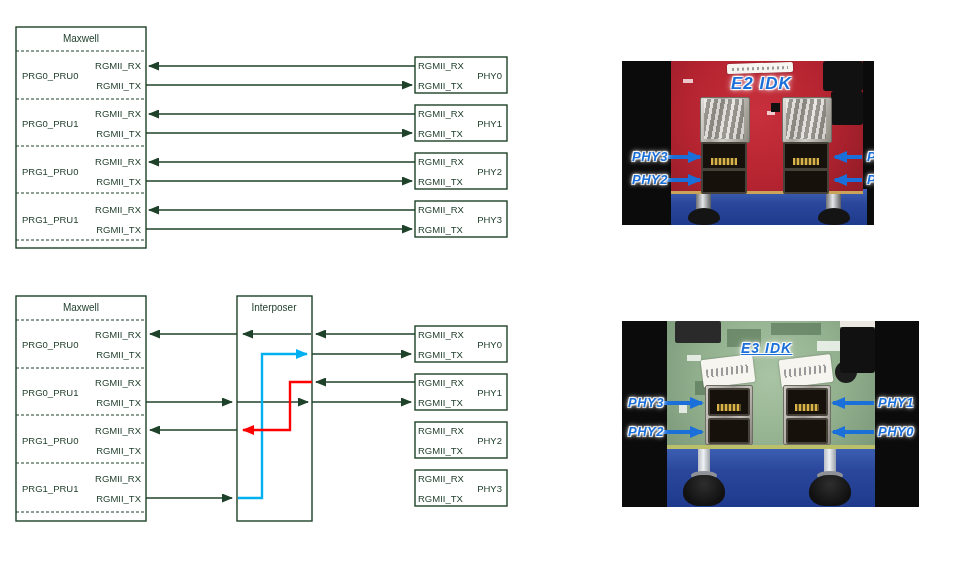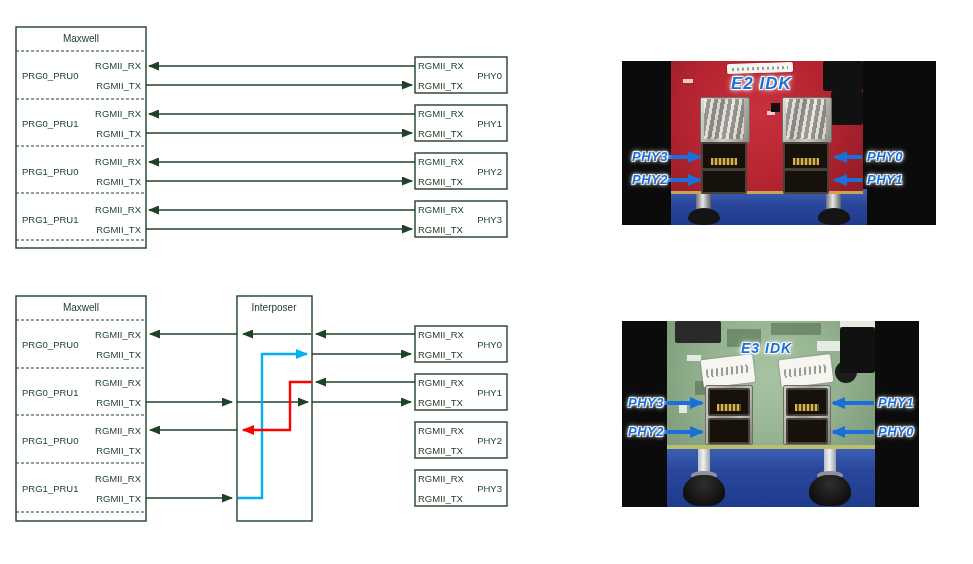--- a/index.html
+++ b/index.html
@@ -5,21 +5,21 @@
   html,body{margin:0;padding:0;background:#ffffff;}
   .canvas{position:relative;width:973px;height:564px;background:#ffffff;overflow:hidden;
           font-family:"Liberation Sans",sans-serif;}
 
   
   svg text{font-family:"Liberation Sans",sans-serif;font-size:9.5px;fill:#21402d;}
   svg text.title{font-size:10px;}
 
   
   .photo{position:absolute;background:#0b0b0b;overflow:hidden;}
-  #e2{left:622px;top:61px;width:314px;height:164px;}
+  #e2{left:622px;top:61px;width:252px;height:164px;}
   #e3{left:622px;top:321px;width:297px;height:186px;}
 
   .mat{position:absolute;background:linear-gradient(180deg,#3f63b6 0%,#2a479c 40%,#1e3a8c 100%);}
   #e2 .mat{left:49px;top:128px;width:196px;height:36px;}
   #e3 .mat{left:45px;top:124px;width:208px;height:62px;}
 
   .board{position:absolute;}
   #e2 .board{left:49px;top:0;width:192px;height:130px;
      background:radial-gradient(circle at 45% 40%,#c8303c 0%,#b42430 55%,#8f1b26 100%);
      border-bottom:3px solid #c9a35a;}
@@ -63,21 +63,21 @@
   #e3 .washer{position:absolute;width:26px;height:9px;top:150px;background:#8e9298;border-radius:50%;}
   #e3 .foot{position:absolute;width:42px;height:31px;top:154px;
      background:radial-gradient(circle at 50% 30%,#2e2e2e 0%,#111 70%);
      border-radius:45% 45% 38% 38%/55% 55% 40% 40%;}
 
   .ptitle{position:absolute;font-style:italic;font-weight:bold;color:#1a6fd9;
      text-shadow:-1px -1px 1px #fff,1px -1px 1px #fff,-1px 1px 1px #fff,1px 1px 1px #fff,
                  0 0 4px #fff,0 0 7px rgba(255,255,255,.95);
      letter-spacing:1px;}
   #e2 .ptitle{left:109px;top:13px;font-size:17px;}
-  #e3 .ptitle{left:119px;top:19px;font-size:14px;}
+  #e3 .ptitle{left:119px;top:19px;font-size:14px;text-decoration:underline;}
 
   .pl{position:absolute;font-style:italic;font-weight:bold;font-size:13px;color:#1a6fd9;
      text-shadow:-1px -1px 1px #fff,1px -1px 1px #fff,-1px 1px 1px #fff,1px 1px 1px #fff,
                  0 0 4px #fff,0 0 6px rgba(255,255,255,.95);
      letter-spacing:.5px;}
   .arrows{position:absolute;left:0;top:0;}
 </style>
 </head>
 <body>
 

